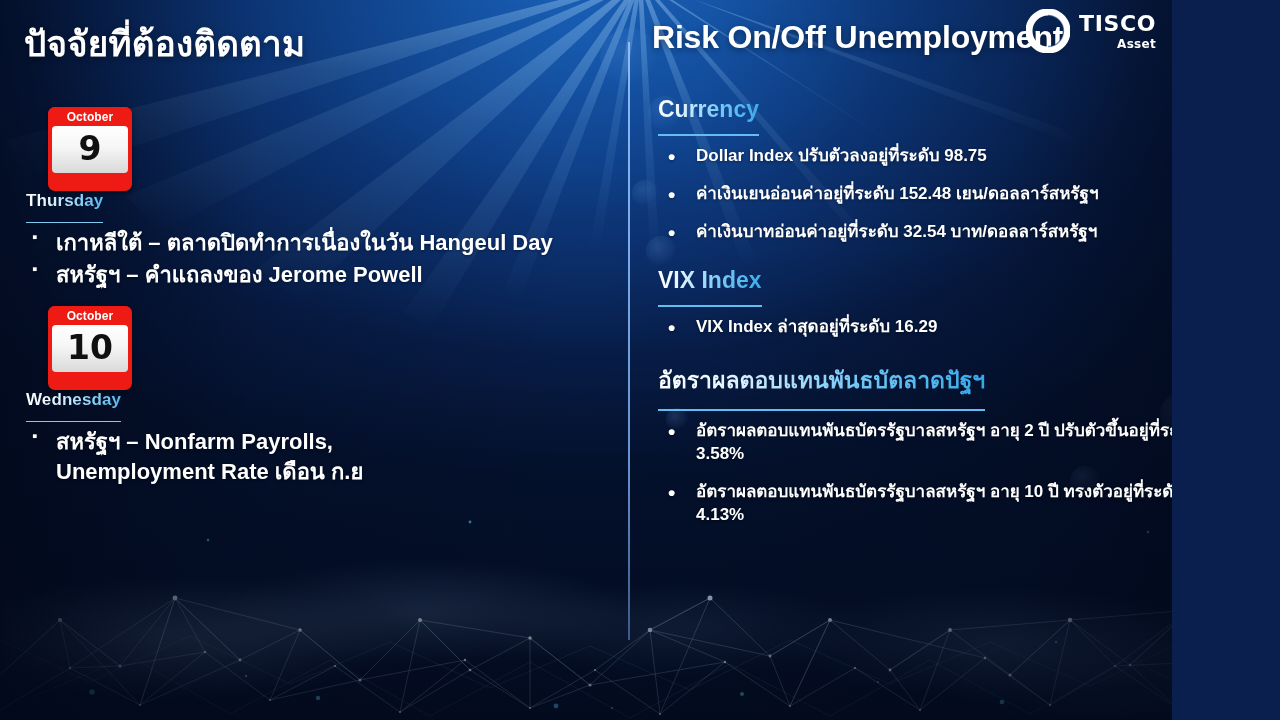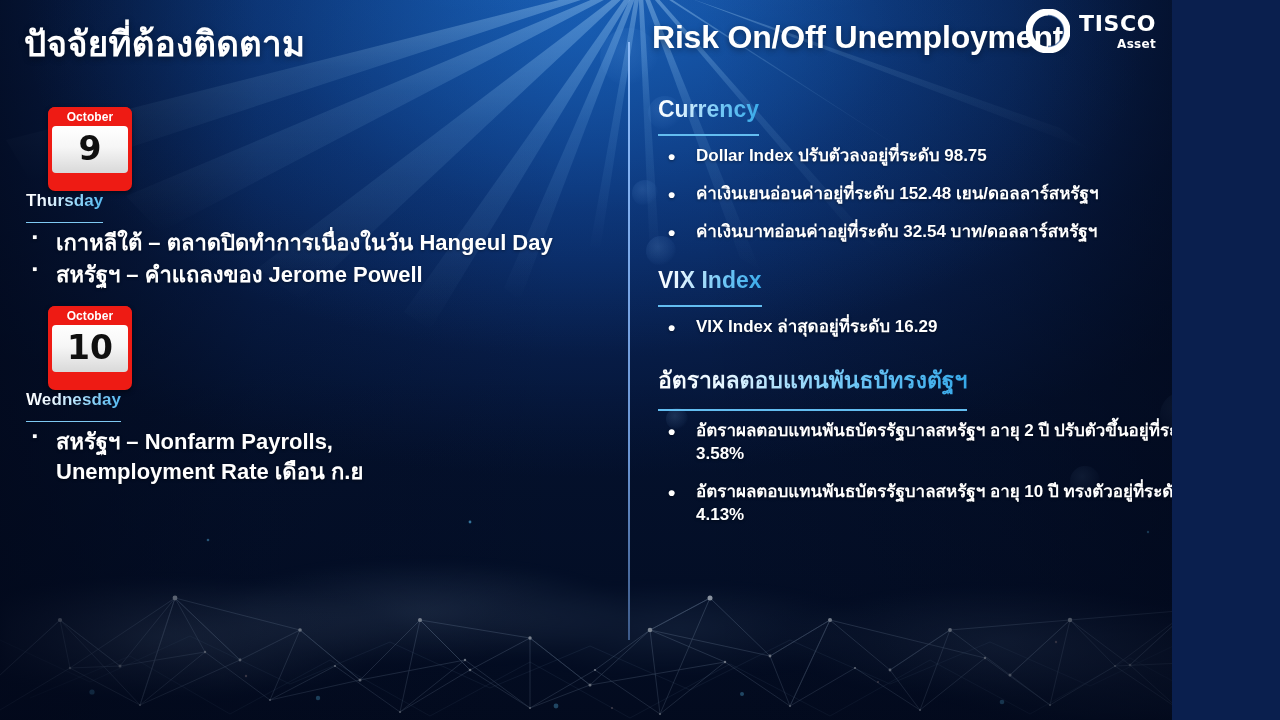--- a/index.html
+++ b/index.html
@@ -306,21 +306,21 @@
     </div>
 
     <div>
       <div class="sec-head">VIX Index</div>
       <ul class="fact-list">
         <li class="indent-extra">VIX Index  ล่าสุดอยู่ที่ระดับ 16.29</li>
       </ul>
     </div>
 
     <div>
-      <div class="sec-head">อัตราผลตอบแทนพันธบัทรงตัฐฯ</div>
+      <div class="sec-head">อัตราผลตอบแทนพันธบัตลาดปัฐฯ</div>
       <ul class="fact-list">
         <li style="max-width:558px;">อัตราผลตอบแทนพันธบัตรรัฐบาลสหรัฐฯ อายุ 2 ปี ปรับตัวขึ้นอยู่ที่ระดับ 3.58%</li>
         <li style="max-width:558px;">อัตราผลตอบแทนพันธบัตรรัฐบาลสหรัฐฯ อายุ 10 ปี ทรงตัวอยู่ที่ระดับ 4.13%</li>
       </ul>
     </div>
 
   </div>
 
 </div>
 

